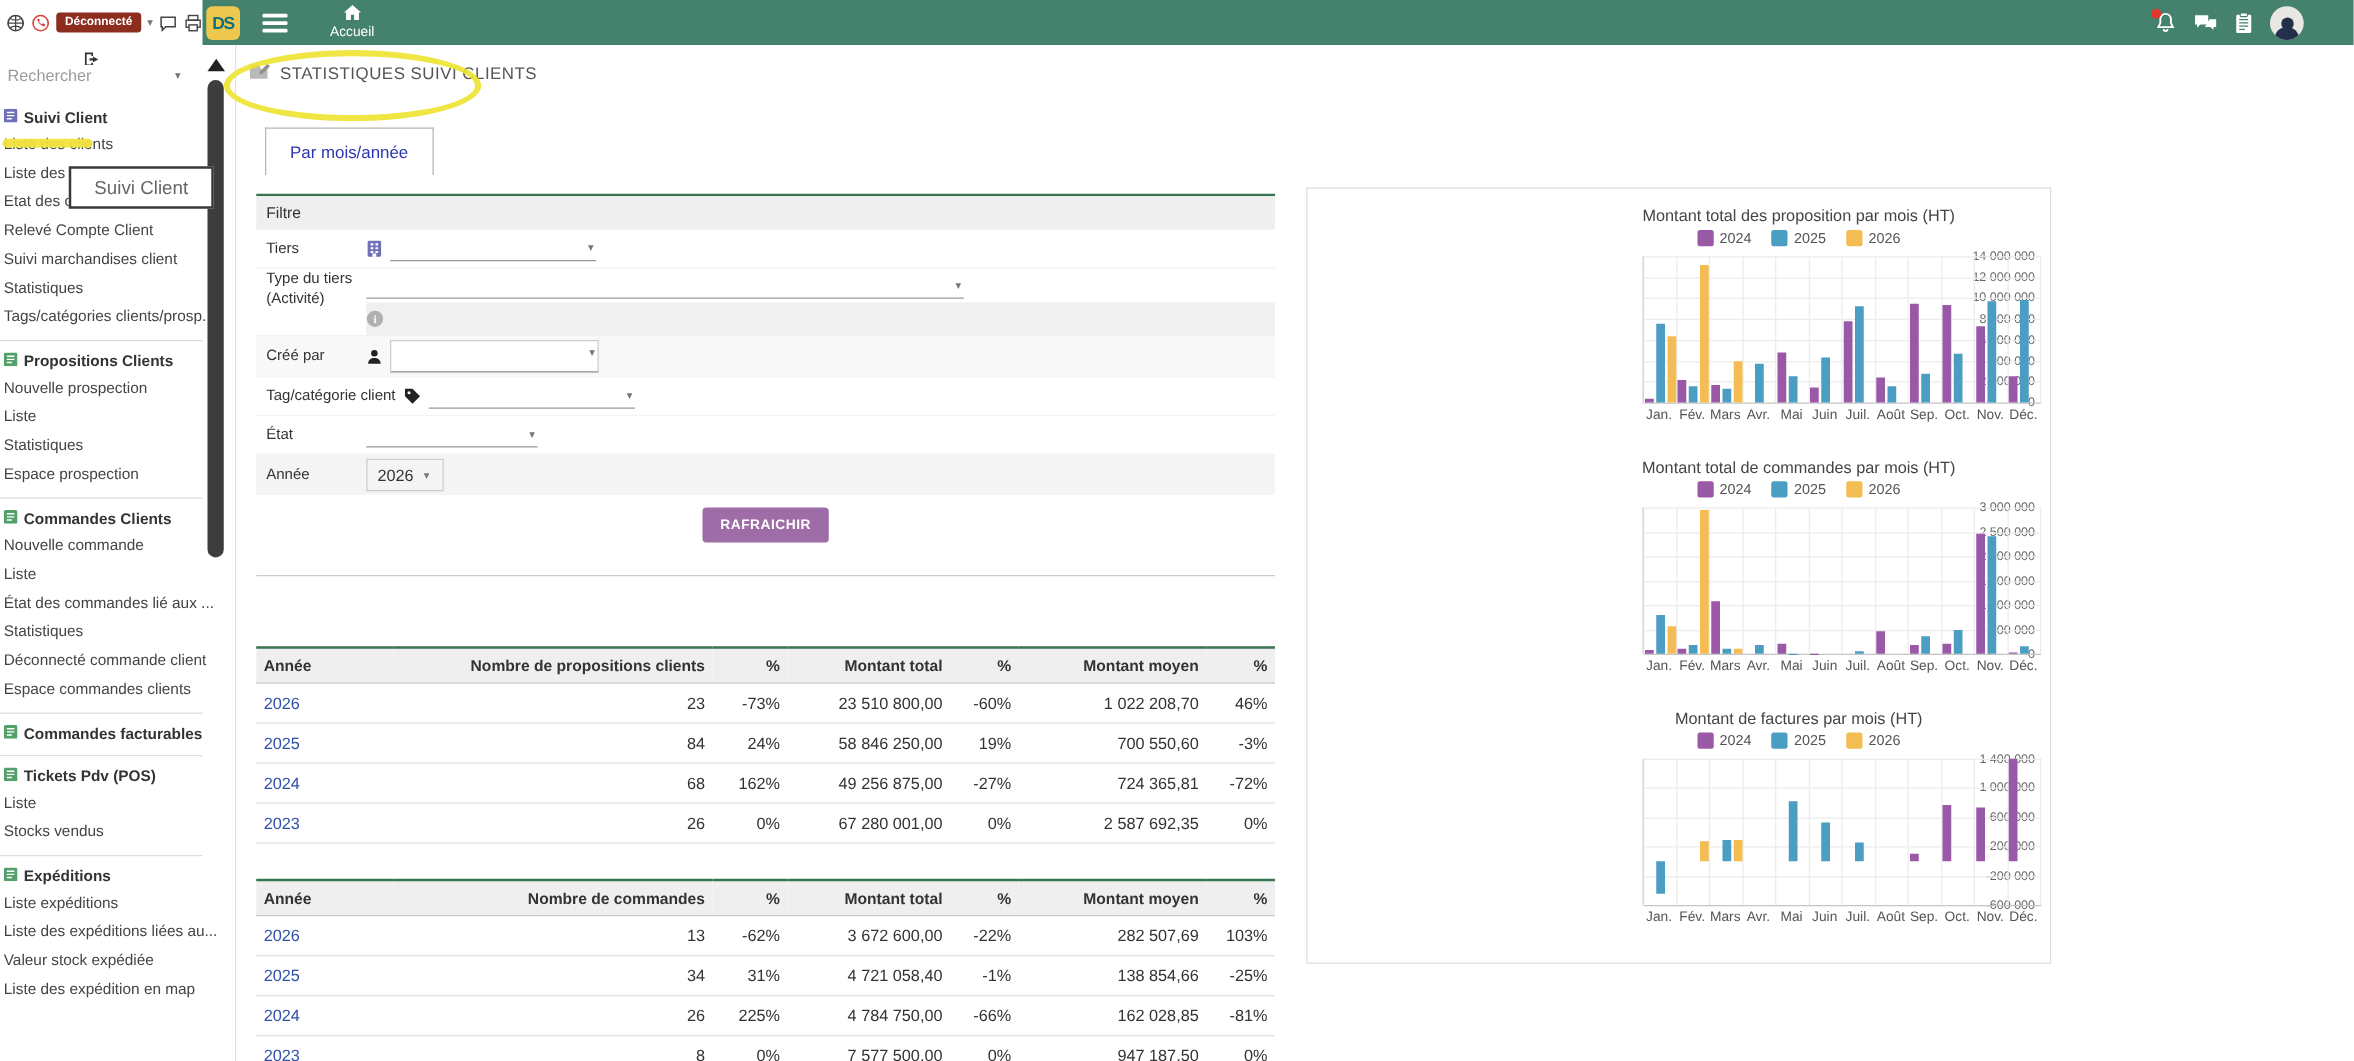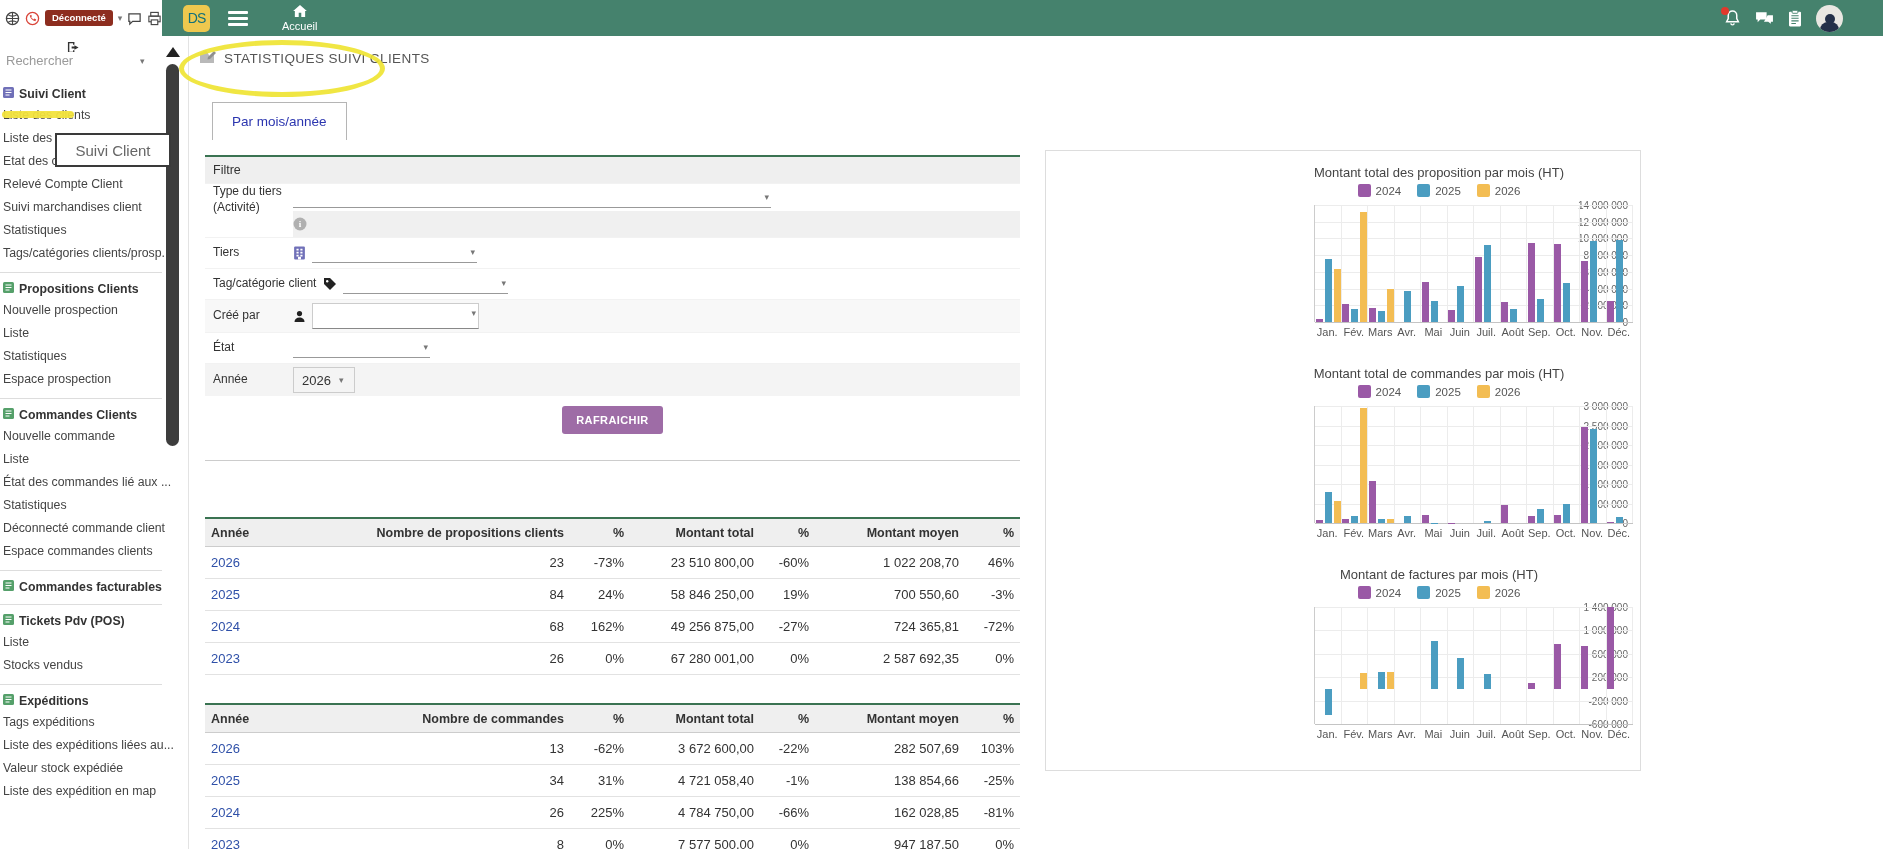--- a/index.html
+++ b/index.html
@@ -9,21 +9,21 @@
 
   
   #topbar-left{left:0;top:0;width:162px;height:36px;background:#fff;display:flex;align-items:center;gap:5px;padding-left:5px;box-sizing:border-box;}
   .tb-ico{width:15px;height:15px;display:inline-flex;align-items:center;justify-content:center;flex:0 0 auto;}
   #status-badge{background:#8d2d1f;color:#fff;font-size:9.5px;font-weight:bold;padding:3px 7px;border-radius:3px;line-height:1;}
   .caret-sm{color:#777;font-size:9px;}
   .caret-sm::after{content:"▾";}
 
   
   #navbar{left:162px;top:0;right:0;height:36px;background:#45826d;display:flex;align-items:center;}
-  #app-logo{width:27px;height:27px;margin-left:21px;background:#eec84e;border-radius:5px;display:flex;align-items:center;justify-content:center;font-weight:normal;font-size:14px;color:#12707a;letter-spacing:-1px;}
+  #app-logo{width:27px;height:27px;margin-left:3px;background:#eec84e;border-radius:5px;display:flex;align-items:center;justify-content:center;font-weight:bold;font-size:14px;color:#12707a;letter-spacing:-1px;}
   #hamburger{margin-left:18px;width:20px;display:flex;flex-direction:column;gap:3px;cursor:pointer;}
   #hamburger span{display:block;height:3px;background:#fff;border-radius:1px;}
   #nav-home{margin-left:34px;display:flex;flex-direction:column;align-items:center;color:#fff;font-size:11px;line-height:1;gap:2px;}
   #navbar .spacer{flex:1;}
   .nav-ico{margin-right:14px;position:relative;display:inline-flex;}
   #notif-dot{position:absolute;top:-3px;left:-3px;width:8px;height:8px;border-radius:50%;background:#e0392c;}
   #avatar{width:27px;height:27px;border-radius:50%;background:#e9e7e2;margin-right:40px;overflow:hidden;display:flex;align-items:flex-end;justify-content:center;}
   #avatar .head{width:10px;height:10px;border-radius:50%;background:#243049;margin-bottom:-2px;}
   #avatar .body{width:19px;height:10px;border-radius:8px 8px 0 0;background:#243049;}
 
@@ -249,21 +249,21 @@
     <div class="menu-item">Liste</div>
     <div class="menu-item">Stocks vendus</div>
     <div class="menu-sep"></div>
     <div class="menu-section-title">
       <span class="sec-ico"><svg width="11" height="11" viewBox="0 0 11 11">
           <rect x="0" y="0" width="11" height="11" rx="1.5" fill="#55a06a"></rect>
           <path d="M2.5 3h6M2.5 5.5h6M2.5 8h4" stroke="#fff" stroke-width="1.1"></path>
         </svg></span>
       <span>Expéditions</span>
     </div>
-    <div class="menu-item">Tags expéditions</div>
+    <div class="menu-item">Liste expéditions</div>
     <div class="menu-item">Liste des expéditions liées au...</div>
     <div class="menu-item">Valeur stock expédiée</div>
     <div class="menu-item">Liste des expédition en map</div>
   </div>
 
 <div class="abs" id="menu-scrollbar-up"></div>
 <div class="abs" id="menu-scrollbar-thumb"></div>
 <div class="abs" id="content-divider"></div>
 
 <div class="abs" id="sidebar-highlight"></div>
@@ -282,75 +282,75 @@
 </div>
 <div class="abs" id="title-highlight"></div>
 <div class="abs" id="tab-permois">
   <span>Par mois/année</span>
 </div>
 
 <div class="abs" id="content-col">
   <div id="filter-card">
     <div class="f-head">Filtre</div>
     <div id="filter-rows">
+        <div class="f-row">
+          <div class="f-label">Tiers</div>
+          <div class="f-content">
+            <span style="display: inline-flex;">
+              <svg width="13" height="14" viewBox="0 0 12 13">
+                <rect x="1" y="0.5" width="10" height="12" rx="1" fill="#7070b8"></rect>
+                <path d="M3.2 2.5h2v1.6h-2zM6.8 2.5h2v1.6h-2zM3.2 5.3h2v1.6h-2zM6.8 5.3h2v1.6h-2zM3.2 8.1h2v1.6h-2zM6.8 8.1h2v1.6h-2z" fill="#fff"></path>
+                <rect x="4.6" y="10" width="2.8" height="2.5" fill="#fff"></rect>
+              </svg>
+            </span>
+            <div class="sel" style="width: 165px;">
+              <span class="caret-sm"></span>
+            </div>
+          </div>
+        </div>
         <div class="f-row" style="align-items: flex-start; min-height: 52px;">
           <div class="f-label">Type du tiers<div>(Activité)</div></div>
           <div class="f-content" style="flex-direction: column; align-items: flex-start; gap: 0px;">
             <div class="sel" style="width: 478px; margin-top: 4px;">
               <span class="caret-sm"></span>
             </div>
             <div style="background: rgb(240, 240, 240); width: 100%; height: 26px; display: flex; align-items: center; margin-top: 3px;">
               <span style="display: inline-flex;">
                 <svg width="14" height="14" viewBox="0 0 14 14">
                   <circle cx="7" cy="7" r="6.5" fill="#b0b0b0"></circle>
                   <text x="7" y="10.4" font-size="9" font-weight="bold" fill="#fff" text-anchor="middle" font-family="Liberation Serif,serif">i</text>
                 </svg>
               </span>
             </div>
           </div>
         </div>
-        <div class="f-row">
-          <div class="f-label">Tiers</div>
+        <div class="f-row" style="background: rgb(248, 248, 248); min-height: 32px;">
+          <div class="f-label">Créé par</div>
           <div class="f-content">
             <span style="display: inline-flex;">
-              <svg width="13" height="14" viewBox="0 0 12 13">
-                <rect x="1" y="0.5" width="10" height="12" rx="1" fill="#7070b8"></rect>
-                <path d="M3.2 2.5h2v1.6h-2zM6.8 2.5h2v1.6h-2zM3.2 5.3h2v1.6h-2zM6.8 5.3h2v1.6h-2zM3.2 8.1h2v1.6h-2zM6.8 8.1h2v1.6h-2z" fill="#fff"></path>
-                <rect x="4.6" y="10" width="2.8" height="2.5" fill="#fff"></rect>
+              <svg width="13" height="13" viewBox="0 0 13 13">
+                <circle cx="6.5" cy="3.6" r="2.6" fill="#222"></circle>
+                <path d="M1.5 12c0-3 2.2-4.6 5-4.6s5 1.6 5 4.6z" fill="#222"></path>
               </svg>
             </span>
-            <div class="sel" style="width: 165px;">
+            <div class="sel boxed" style="width: 165px;">
               <span class="caret-sm"></span>
             </div>
           </div>
         </div>
         <div class="f-row">
           <div class="f-label" style="width: 110px; white-space: nowrap;">Tag/catégorie client</div>
           <div class="f-content">
             <span style="display: inline-flex;">
               <svg width="14" height="14" viewBox="0 0 14 14">
                 <path d="M1 1h6l6 6-6 6-6-6z" fill="#222"></path>
                 <circle cx="4.2" cy="4.2" r="1.2" fill="#fff"></circle>
               </svg>
             </span>
             <div class="sel" style="width: 165px;">
-              <span class="caret-sm"></span>
-            </div>
-          </div>
-        </div>
-        <div class="f-row" style="background: rgb(248, 248, 248); min-height: 32px;">
-          <div class="f-label">Créé par</div>
-          <div class="f-content">
-            <span style="display: inline-flex;">
-              <svg width="13" height="13" viewBox="0 0 13 13">
-                <circle cx="6.5" cy="3.6" r="2.6" fill="#222"></circle>
-                <path d="M1.5 12c0-3 2.2-4.6 5-4.6s5 1.6 5 4.6z" fill="#222"></path>
-              </svg>
-            </span>
-            <div class="sel boxed" style="width: 165px;">
               <span class="caret-sm"></span>
             </div>
           </div>
         </div>
         <div class="f-row">
           <div class="f-label">État</div>
           <div class="f-content">
             <div class="sel" style="width: 137px;">
               <span class="caret-sm"></span>
             </div>

